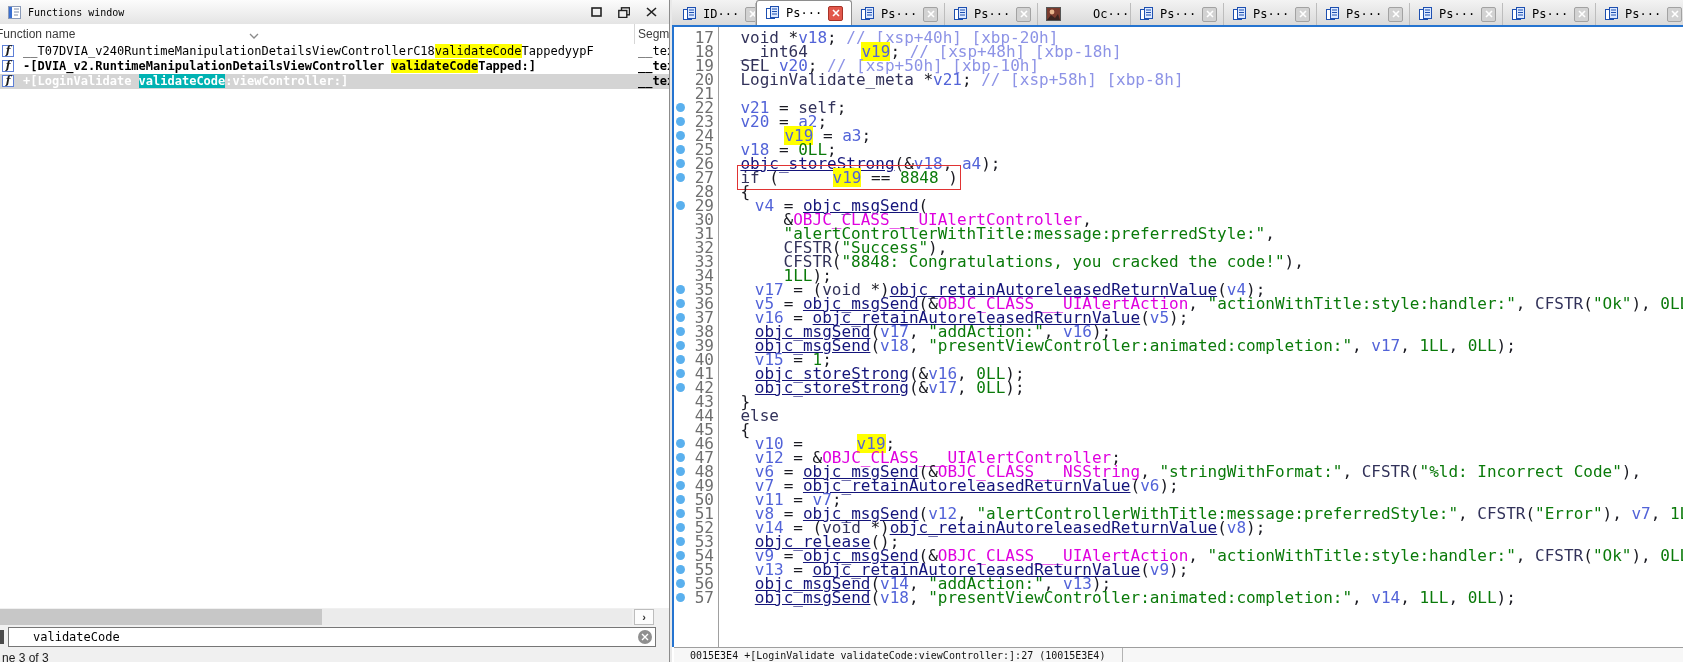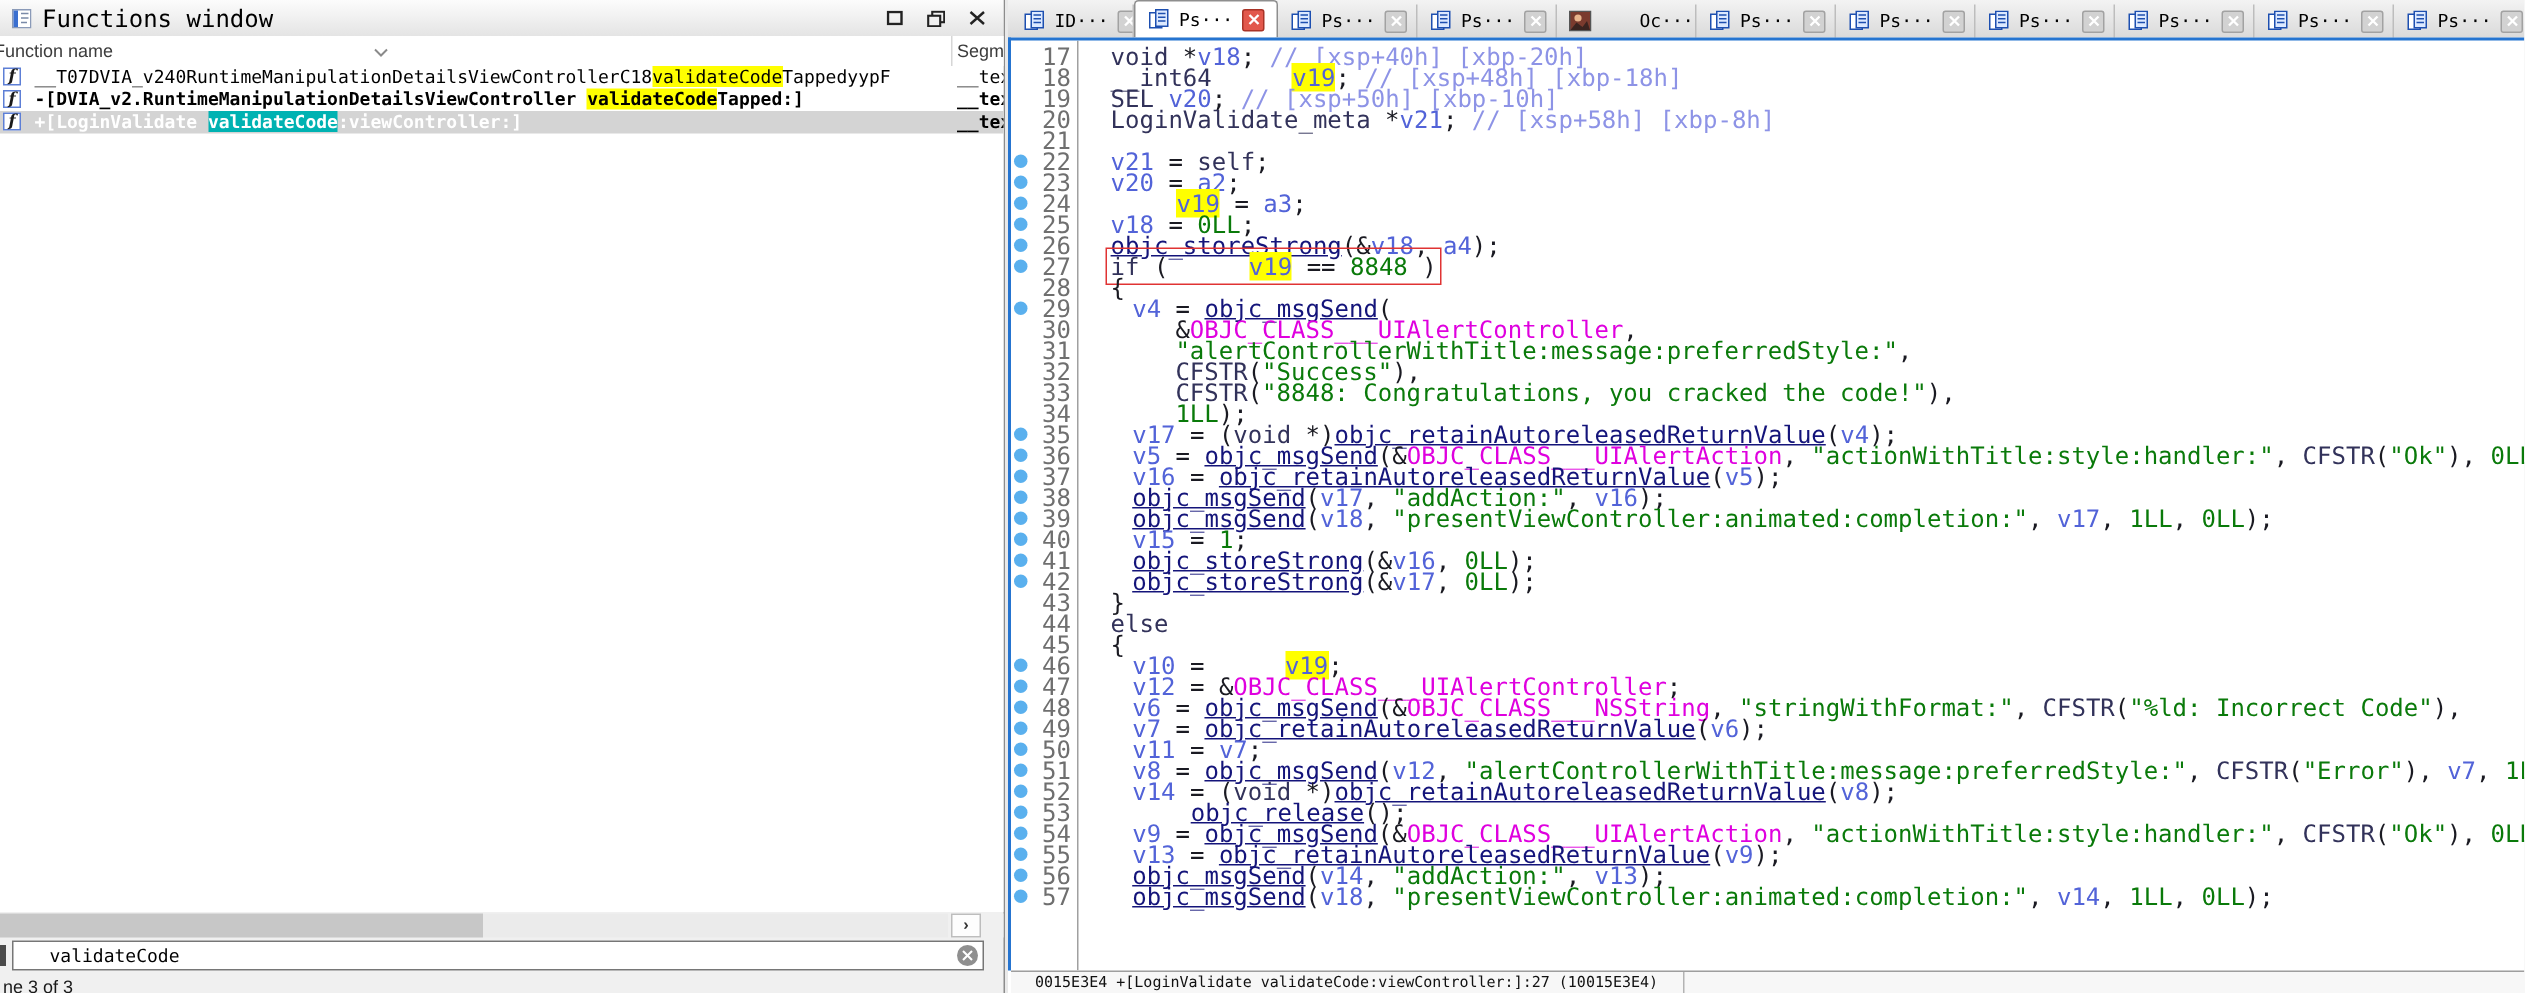--- a/index.html
+++ b/index.html
@@ -6,21 +6,21 @@
   body{
     width:1683px;height:662px;overflow:hidden;position:relative;
     background:#e9e9e9;font-family:"Liberation Sans",sans-serif;
   }
   
   .fw{position:absolute;left:0;top:0;width:670px;height:662px;background:#f0f0f0;
       border-right:1px solid #8c8c8c;box-sizing:border-box;}
   .fw-title{position:absolute;left:0;top:0;right:0;height:24px;
       background:linear-gradient(#fcfcfc,#e4e4e4);border-bottom:1px solid #c6c6c6;
       display:flex;align-items:center;padding:0 8px;gap:7px;}
-  .fw-title-text{font-family:"DejaVu Sans Mono",monospace;font-size:16px;color:#000;}
+  .fw-title-text{font-family:"DejaVu Sans Mono",monospace;font-size:10px;color:#000;}
   .fw-btns{margin-left:auto;display:flex;gap:16px;align-items:center;padding-right:4px;}
   .fw-btns span{display:inline-flex;cursor:default;}
   .fw-list{position:absolute;left:0;top:24px;width:669px;height:584px;background:#fff;}
   .fw-header{position:relative;height:20px;background:#fff;}
   .fw-colname{position:absolute;left:-4px;top:3px;font-size:12px;color:#3c3c3c;white-space:nowrap;}
   .fw-colseg{position:absolute;left:638px;top:3px;font-size:12px;color:#3c3c3c;white-space:nowrap;}
   .fw-colsep{position:absolute;left:634px;top:0;width:1px;height:20px;background:#d6d6d6;}
   .fw-chevron{position:absolute;left:248px;top:1px;}
   .fw-rows{position:absolute;left:0;top:20px;right:0;}
   .fw-row{position:relative;height:15px;line-height:15px;white-space:nowrap;
@@ -362,21 +362,21 @@
       <div class="cl" style="top: 368px;"><span class="ln">43</span><span class="src" style="left: 66.4px;"><span class="tk-p">}</span></span></div>
       <div class="cl" style="top: 382px;"><span class="ln">44</span><span class="src" style="left: 66.4px;"><span class="tk-k">else</span></span></div>
       <div class="cl" style="top: 396px;"><span class="ln">45</span><span class="src" style="left: 66.4px;"><span class="tk-p">{</span></span></div>
       <div class="cl" style="top: 410px;"><span class="dot"></span><span class="ln">46</span><span class="src" style="left: 80.8px;"><span class="tk-v">v10</span><span class="tk-p"> = </span><span class="tk-v tk-hl">v19</span><span class="tk-p">;</span></span></div>
       <div class="cl" style="top: 424px;"><span class="dot"></span><span class="ln">47</span><span class="src" style="left: 80.8px;"><span class="tk-v">v12</span><span class="tk-p"> = &amp;</span><span class="tk-c">OBJC_CLASS___UIAlertController</span><span class="tk-p">;</span></span></div>
       <div class="cl" style="top: 438px;"><span class="dot"></span><span class="ln">48</span><span class="src" style="left: 80.8px;"><span class="tk-v">v6</span><span class="tk-p"> = </span><span class="tk-f">objc_msgSend</span><span class="tk-p">(&amp;</span><span class="tk-c">OBJC_CLASS___NSString</span><span class="tk-p">, </span><span class="tk-s">"stringWithFormat:"</span><span class="tk-p">, </span><span class="tk-k">CFSTR</span><span class="tk-p">(</span><span class="tk-s">"%ld: Incorrect Code"</span><span class="tk-p">), </span><span class="tk-v tk-hl">v19</span><span class="tk-p">);</span></span></div>
       <div class="cl" style="top: 452px;"><span class="dot"></span><span class="ln">49</span><span class="src" style="left: 80.8px;"><span class="tk-v">v7</span><span class="tk-p"> = </span><span class="tk-f">objc_retainAutoreleasedReturnValue</span><span class="tk-p">(</span><span class="tk-v">v6</span><span class="tk-p">);</span></span></div>
       <div class="cl" style="top: 466px;"><span class="dot"></span><span class="ln">50</span><span class="src" style="left: 80.8px;"><span class="tk-v">v11</span><span class="tk-p"> = </span><span class="tk-v">v7</span><span class="tk-p">;</span></span></div>
       <div class="cl" style="top: 480px;"><span class="dot"></span><span class="ln">51</span><span class="src" style="left: 80.8px;"><span class="tk-v">v8</span><span class="tk-p"> = </span><span class="tk-f">objc_msgSend</span><span class="tk-p">(</span><span class="tk-v">v12</span><span class="tk-p">, </span><span class="tk-s">"alertControllerWithTitle:message:preferredStyle:"</span><span class="tk-p">, </span><span class="tk-k">CFSTR</span><span class="tk-p">(</span><span class="tk-s">"Error"</span><span class="tk-p">), </span><span class="tk-v">v7</span><span class="tk-p">, </span><span class="tk-n">1LL</span><span class="tk-p">);</span></span></div>
       <div class="cl" style="top: 494px;"><span class="dot"></span><span class="ln">52</span><span class="src" style="left: 80.8px;"><span class="tk-v">v14</span><span class="tk-p"> = (</span><span class="tk-k">void</span><span class="tk-p"> *)</span><span class="tk-f">objc_retainAutoreleasedReturnValue</span><span class="tk-p">(</span><span class="tk-v">v8</span><span class="tk-p">);</span></span></div>
-      <div class="cl" style="top: 508px;"><span class="dot"></span><span class="ln">53</span><span class="src" style="left: 80.8px; margin-left: 39px;"><span class="tk-f">objc_release</span><span class="tk-p">();</span></span></div>
+      <div class="cl" style="top: 508px;"><span class="dot"></span><span class="ln">53</span><span class="src" style="left: 80.8px;"><span class="tk-f">objc_release</span><span class="tk-p">();</span></span></div>
       <div class="cl" style="top: 522px;"><span class="dot"></span><span class="ln">54</span><span class="src" style="left: 80.8px;"><span class="tk-v">v9</span><span class="tk-p"> = </span><span class="tk-f">objc_msgSend</span><span class="tk-p">(&amp;</span><span class="tk-c">OBJC_CLASS___UIAlertAction</span><span class="tk-p">, </span><span class="tk-s">"actionWithTitle:style:handler:"</span><span class="tk-p">, </span><span class="tk-k">CFSTR</span><span class="tk-p">(</span><span class="tk-s">"Ok"</span><span class="tk-p">), </span><span class="tk-n">0LL</span><span class="tk-p">, </span><span class="tk-n">0LL</span><span class="tk-p">);</span></span></div>
       <div class="cl" style="top: 536px;"><span class="dot"></span><span class="ln">55</span><span class="src" style="left: 80.8px;"><span class="tk-v">v13</span><span class="tk-p"> = </span><span class="tk-f">objc_retainAutoreleasedReturnValue</span><span class="tk-p">(</span><span class="tk-v">v9</span><span class="tk-p">);</span></span></div>
       <div class="cl" style="top: 550px;"><span class="dot"></span><span class="ln">56</span><span class="src" style="left: 80.8px;"><span class="tk-f">objc_msgSend</span><span class="tk-p">(</span><span class="tk-v">v14</span><span class="tk-p">, </span><span class="tk-s">"addAction:"</span><span class="tk-p">, </span><span class="tk-v">v13</span><span class="tk-p">);</span></span></div>
       <div class="cl" style="top: 564px;"><span class="dot"></span><span class="ln">57</span><span class="src" style="left: 80.8px;"><span class="tk-f">objc_msgSend</span><span class="tk-p">(</span><span class="tk-v">v18</span><span class="tk-p">, </span><span class="tk-s">"presentViewController:animated:completion:"</span><span class="tk-p">, </span><span class="tk-v">v14</span><span class="tk-p">, </span><span class="tk-n">1LL</span><span class="tk-p">, </span><span class="tk-n">0LL</span><span class="tk-p">);</span></span></div>
     </div>
   <div class="rp-status">
     <span class="txt">0015E3E4 +[LoginValidate validateCode:viewController:]:27 (10015E3E4)</span>
     <span class="divider"></span>
   </div>
 </div>

